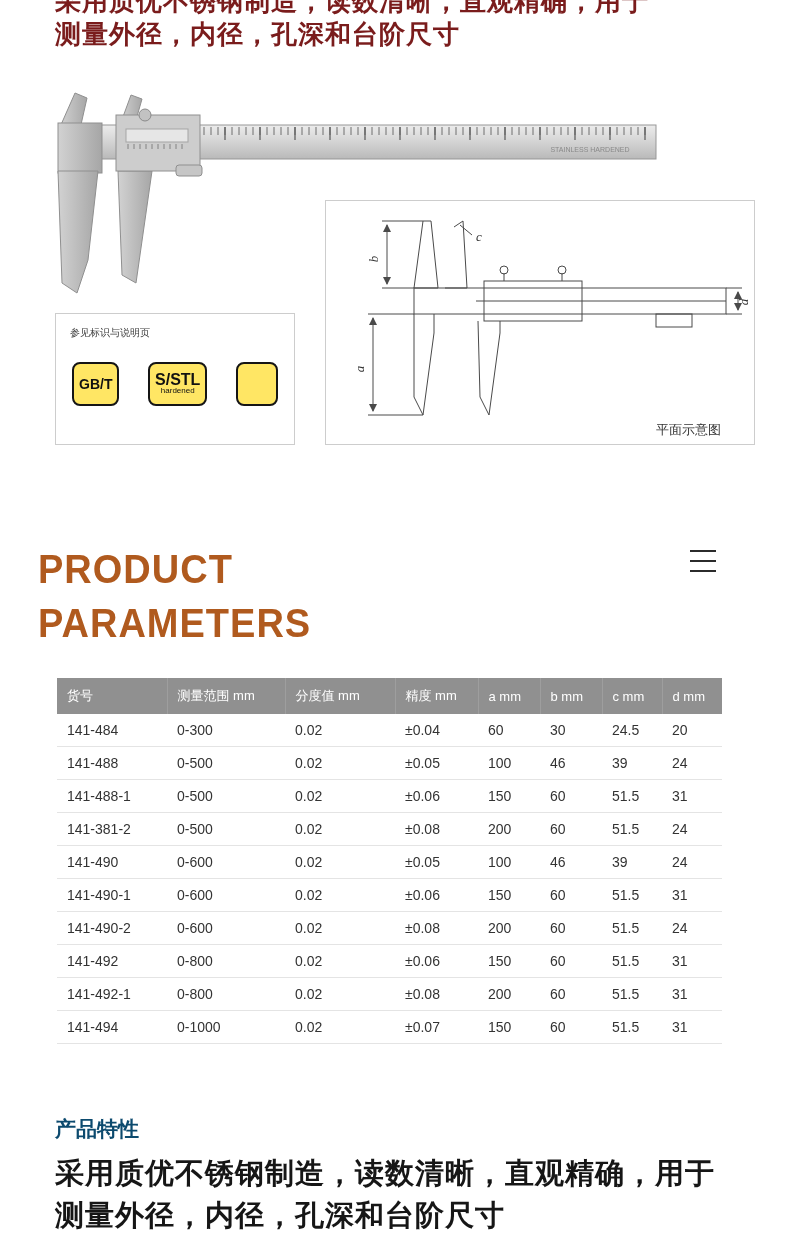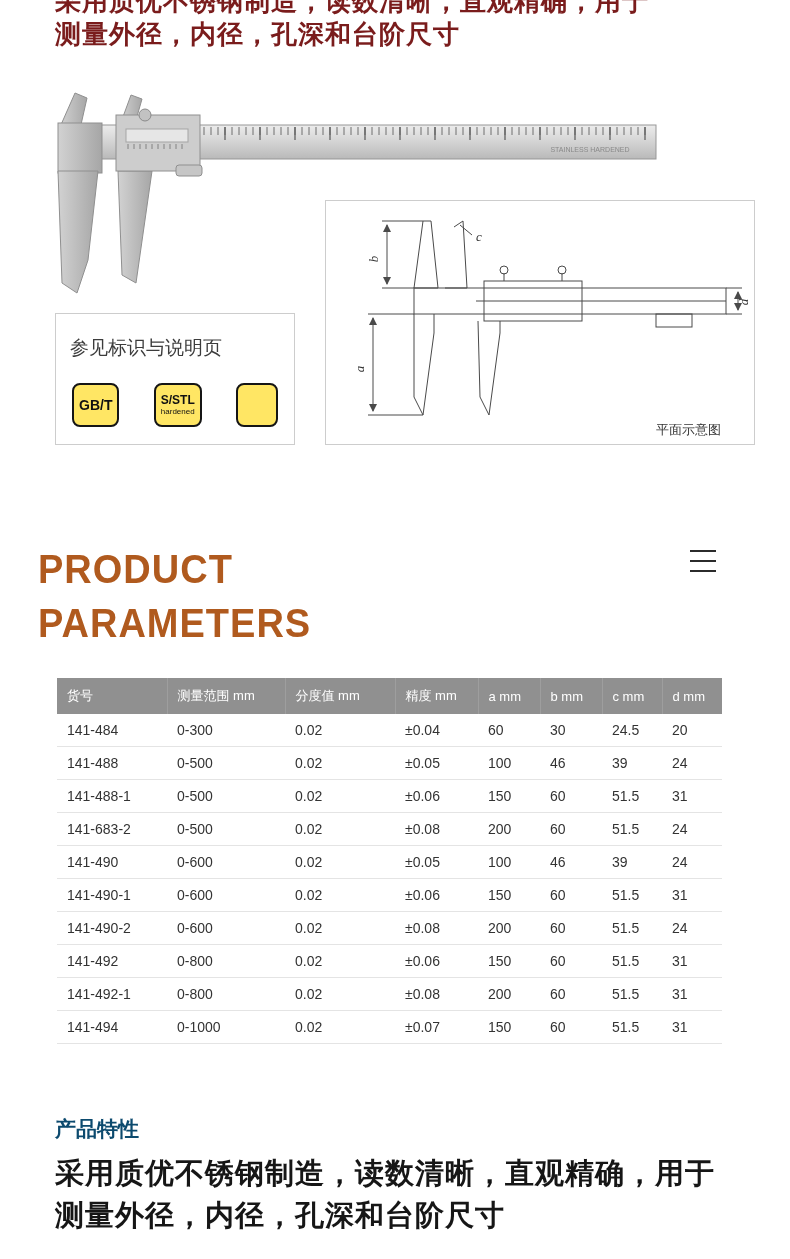--- a/index.html
+++ b/index.html
@@ -12,28 +12,28 @@
                 font-size:26px; font-weight:bold; line-height:33px;
                 color:var(--banner-red,#7a1c1c); letter-spacing:1px; }
 
   
   .photo-section { position:absolute; left:0; top:85px; width:790px; height:460px; }
   .caliper-photo { position:absolute; left:30px; top:0; }
   .diagram-box { position:absolute; left:325px; top:115px; width:430px; height:245px;
                  border:1px solid #cdcdcd; background:#fff; overflow:hidden; }
   .marks-box { position:absolute; left:55px; top:228px; width:240px; height:132px;
                border:1px solid #cdcdcd; background:#fff; padding:12px 14px; }
-  .marks-title { font-size:19px; color:#3c3c3c;margin-top:9px; }
+  .marks-title { font-size:10px; color:#3c3c3c; }
   .badges { display:flex; justify-content:space-between; align-items:center;
             margin-top:22px; padding:0 2px; }
   .badge { background:var(--badge-yellow,#ffe664); border:2px solid #151515; border-radius:8px;
            min-width:42px; height:38px; display:flex; flex-direction:column;
            align-items:center; justify-content:center; padding:20px 5px; }
   .badge .g  { font-size:14px; font-weight:bold; color:#111; }
-  .badge .b1 { font-size:12px; font-weight:bold; color:#111; line-height:13px; }
+  .badge .b1 { font-size:16px; font-weight:bold; color:#111; line-height:13px; }
   .badge .b2 { font-size:8px;  color:#111; line-height:9px; }
 
   
   .heading-block { position:absolute; left:0; top:542px; width:642px; height:110px; }
   .heading { position:absolute; left:38px; top:0; font-size:38px; font-weight:bold;
              line-height:50px; letter-spacing:1px; color:var(--accent,#b05a1e);
              transform:scaleY(1.08); transform-origin:top left; }
   .menu-icon { position:absolute; left:690px; top:8px; width:26px; cursor:pointer; }
   .menu-icon span { display:block; height:2px; background:#2b2b2b; margin-bottom:8px; }
   .menu-icon span:last-child { margin-bottom:0; }
@@ -210,21 +210,21 @@
         <td>141-488-1</td>
         <td>0-500</td>
         <td>0.02</td>
         <td>±0.06</td>
         <td>150</td>
         <td>60</td>
         <td>51.5</td>
         <td>31</td>
       </tr>
       <tr>
-        <td>141-683-2</td>
+        <td>141-381-2</td>
         <td>0-500</td>
         <td>0.02</td>
         <td>±0.08</td>
         <td>200</td>
         <td>60</td>
         <td>51.5</td>
         <td>24</td>
       </tr>
       <tr>
         <td>141-490</td>

